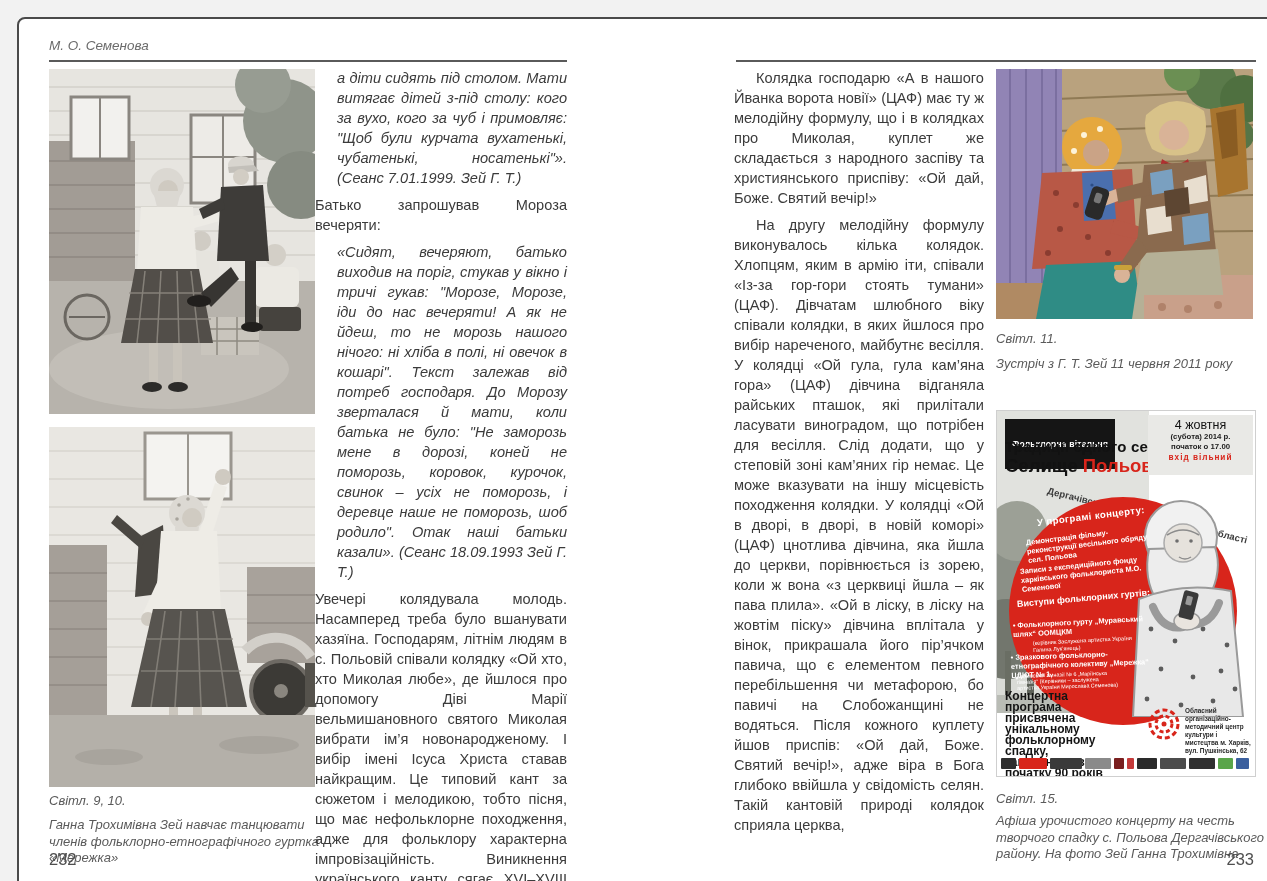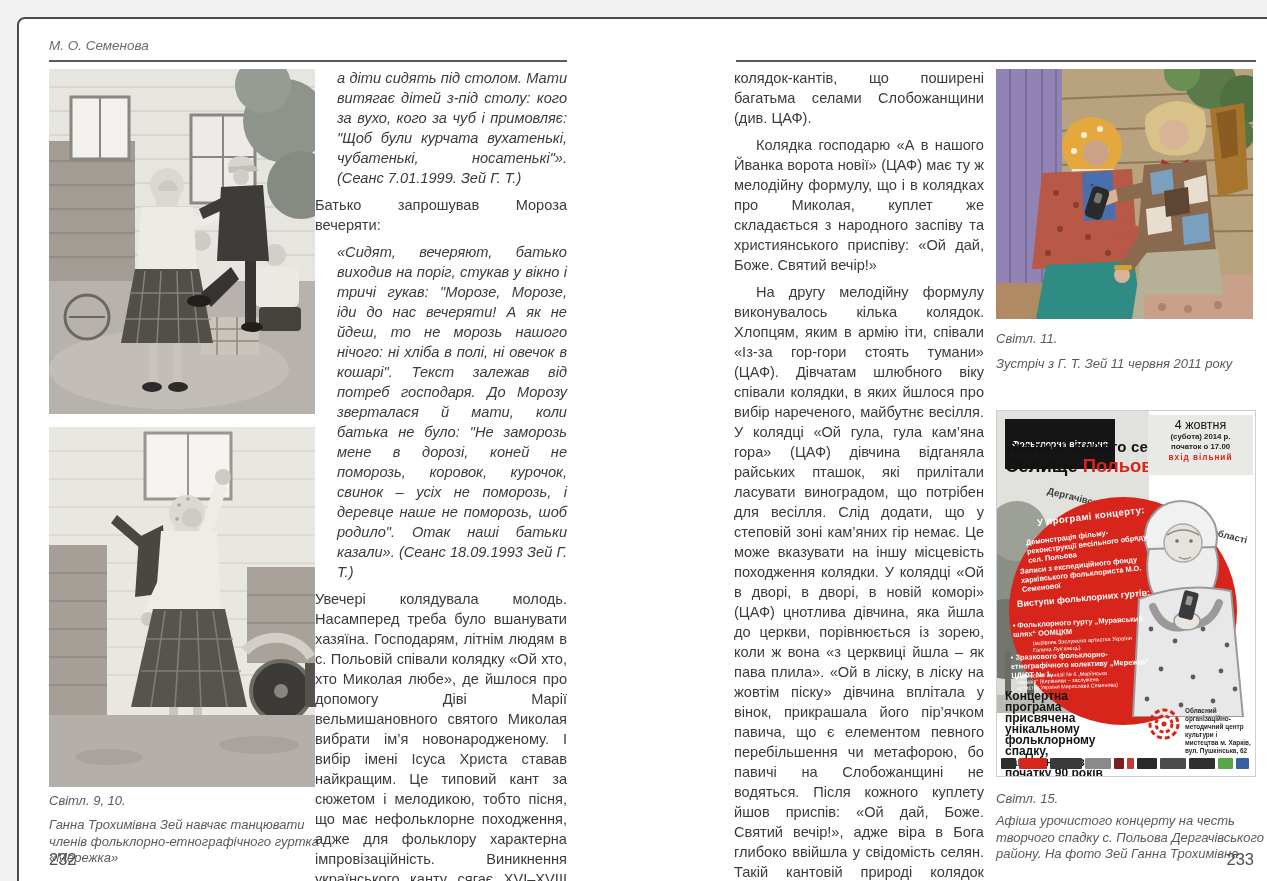--- a/index.html
+++ b/index.html
@@ -213,21 +213,20 @@
   <div class="textcol" style="left:296px;top:49px;width:252px;">
     <p class="quote">а діти сидять під столом. Мати витягає дітей з-під столу: кого за вухо, кого за чуб і примовляє: "Щоб були курчата вухатенькі, чубатенькі, носатенькі"». (Сеанс 7.01.1999. Зей Г. Т.)</p>
     <p>Батько запрошував Мороза вечеряти:</p>
     <p class="quote">«Сидят, вечеряют, батько виходив на поріг, стукав у вікно і тричі гукав: "Морозе, Морозе, іди до нас вечеряти! А як не йдеш, то не морозь нашого нічого: ні хліба в полі, ні овечок в кошарі". Текст залежав від потреб господаря. До Морозу зверталася й мати, коли батька не було: "Не заморозь мене в дорозі, коней не поморозь, коровок, курочок, свинок – усіх не поморозь, і деревце наше не поморозь, шоб родило". Отак наші батьки казали». (Сеанс 18.09.1993 Зей Г. Т.)</p>
     <p>Увечері колядувала молодь. Насамперед треба було вшанувати хазяїна. Господарям, літнім людям в с. Польовій співали колядку «Ой хто, хто Миколая любе», де йшлося про допомогу Діві Марії вельмишановного святого Миколая вибрати ім’я новонародженому. І вибір імені Ісуса Христа ставав найкращим. Це типовий кант за сюжетом і мелодикою, тобто пісня, що має нефольклорне походження, адже для фольклору характерна імпровізаційність. Виникнення українського канту сягає XVI–XVIII ст. [1, с. 29]. Із часом відбулася фольклоризація</p>
   </div>
 
   <div class="abs rule" style="left:717px;top:41px;width:520px;"></div>
 
   <div class="textcol" style="left:715px;top:49px;width:250px;">
-    <p>колядок-кантів, що поширені багатьма селами Слобожанщини (див. ЦАФ).</p>
     <p class="ind">Колядка господарю «А в нашого Йванка ворота новії» (ЦАФ) має ту ж мелодійну формулу, що і в колядках про Миколая, куплет же складається з народного заспіву та християнського приспіву: «Ой дай, Боже. Святий вечір!»</p>
     <p class="ind">На другу мелодійну формулу виконувалось кілька колядок. Хлопцям, яким в армію іти, співали «Із-за гор-гори стоять тумани» (ЦАФ). Дівчатам шлюбного віку співали колядки, в яких йшлося про вибір нареченого, майбутнє весілля. У колядці «Ой гула, гула кам’яна гора» (ЦАФ) дівчина відганяла райських пташок, які прилітали ласувати виноградом, що потрібен для весілля. Слід додати, що у степовій зоні кам’яних гір немає. Це може вказувати на іншу місцевість походження колядки. У колядці «Ой в дворі, в дворі, в новій коморі» (ЦАФ) цнотлива дівчина, яка йшла до церкви, порівнюється із зорею, коли ж вона «з церквиці йшла – як пава плила». «Ой в ліску, в ліску на жовтім піску» дівчина вплітала у вінок, прикрашала його пір’ячком павича, що є елементом певного перебільшення чи метафорою, бо павичі на Слобожанщині не водяться. Після кожного куплету йшов приспів: «Ой дай, Боже. Святий вечір!», адже віра в Бога глибоко ввійшла у свідомість селян. Такій кантовій природі колядок сприяла церква,</p>
   </div>
 
   <figure class="photo" style="left:977px;top:50px;width:257px;height:250px;">
     <svg width="257" height="250" viewBox="0 0 257 250">
       <rect width="257" height="250" fill="#b9a27e"></rect>
       <g stroke="#8f7a55" stroke-width="2">
         <line x1="60" y1="30" x2="257" y2="22"></line>
           <line x1="60" y1="62" x2="257" y2="56"></line>

